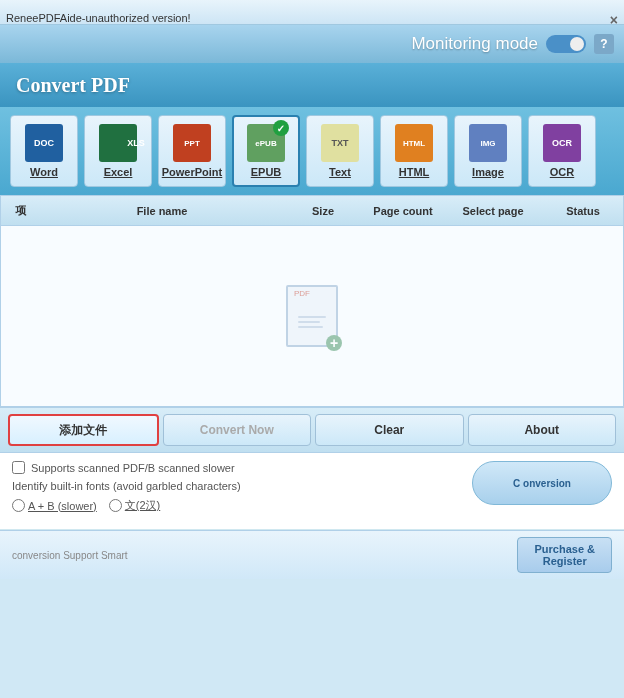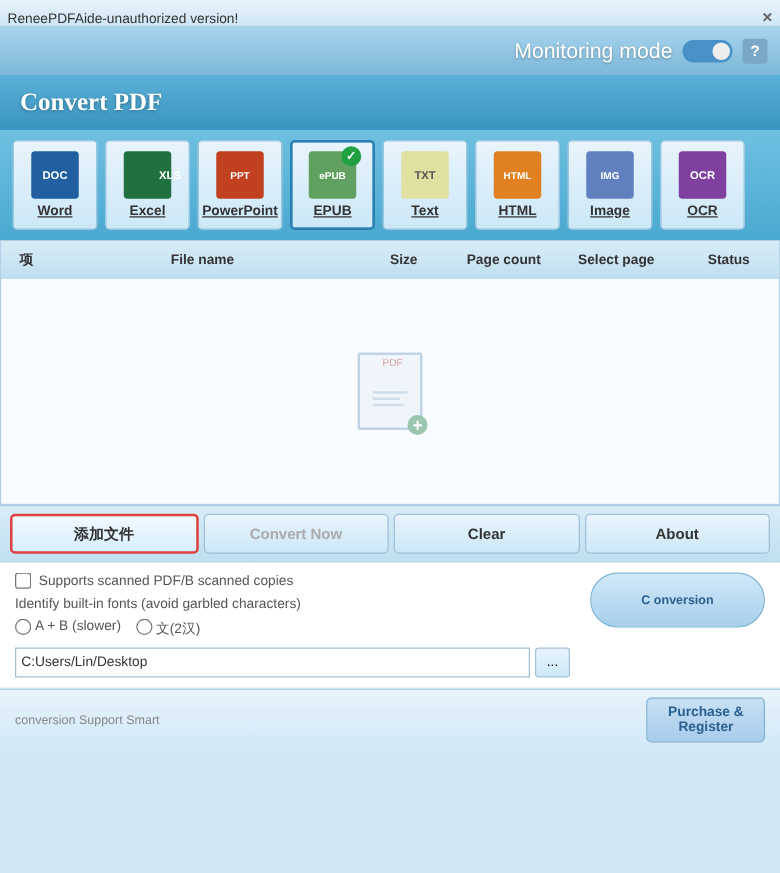--- a/index.html
+++ b/index.html
@@ -10,23 +10,23 @@
       overflow: hidden;
       background: #d0e8f5;
       position: relative;
     }
 
     
     .title-bar {
       background: linear-gradient(to bottom, #e8f4fb, #cde5f5);
       height: 22px;
       display: flex;
-      align-items: flex-end;
+      align-items: flex-start;
       justify-content: space-between;
-      padding: 0 6px;
+      padding: 12px 6px;
       border-bottom: 1px solid #a0c8e0;
     }
     .title-bar-text {
       font-size: 11px;
       color: #333;
     }
     .close-btn {
       font-size: 14px;
       color: #666;
       cursor: pointer;
@@ -212,21 +212,21 @@
       display: flex;
       align-items: center;
       justify-content: center;
     }
     .pdf-label-small {
       font-size: 8px;
       font-weight: normal;
       color: #c04030;
       position: absolute;
       top: 2px;
-      left: 18px;
+      left: 6px;
     }
     .add-circle {
       position: absolute;
       bottom: 0;
       right: 0;
       width: 16px;
       height: 16px;
       background: #409060;
       border-radius: 50%;
       color: #fff;
@@ -295,22 +295,23 @@
     }
     .radio-row {
       display: flex;
       gap: 12px;
       font-size: 11px;
       color: #555;
       margin-bottom: 8px;
     }
     .radio-item {
       display: flex;
-      align-items: flex-start;
+      align-items: center;
       gap: 3px;
+      text-decoration: underline;
     }
     .save-folder-row {
       font-size: 11px;
       color: #555;
       margin-bottom: 4px;
     }
     .folder-input-row {
       display: flex;
       gap: 4px;
       align-items: center;
@@ -497,37 +498,33 @@
   <button class="action-btn" style="color:#aaa;">Convert Now</button>
   <button class="action-btn">Clear</button>
   <button class="action-btn">About</button>
 </div>
 
 <div class="options-panel">
   <div style="display:flex;justify-content:space-between;align-items:flex-start;">
     <div style="flex:1;">
       <div class="ocr-checkbox-row">
         <input type="checkbox" style="margin: 0px;">
-        <span class="ocr-desc">Supports scanned PDF/B scanned copies</span>
+        <span class="ocr-desc">Supports scanned PDF/B scanned slower</span>
       </div>
       <div class="font-option-row">Identify built-in fonts (avoid garbled characters)</div>
       <div class="radio-row">
         <label class="radio-item">
           <input type="radio" name="ocr_mode" style="">
           <span>A + B (slower)</span>
         </label>
         <label class="radio-item">
           <input type="radio" name="ocr_mode" style="">
           <span>文(2汉)</span>
         </label>
       </div>
-      <div class="folder-input-row">
-        <input type="text" class="folder-input" value="C:Users/Lin/Desktop" style="">
-        <button class="browse-btn">...</button>
-      </div>
     </div>
     <div style="display:flex;align-items:center;justify-content:center;padding-left:16px;">
       <button class="convert-btn">C onversion</button>
     </div>
   </div>
 </div>
 
 <div class="footer-bar">
   <span class="footer-text">conversion Support Smart</span>
   <button class="purchase-btn" style="white-space:pre-line;">Purchase &amp;

